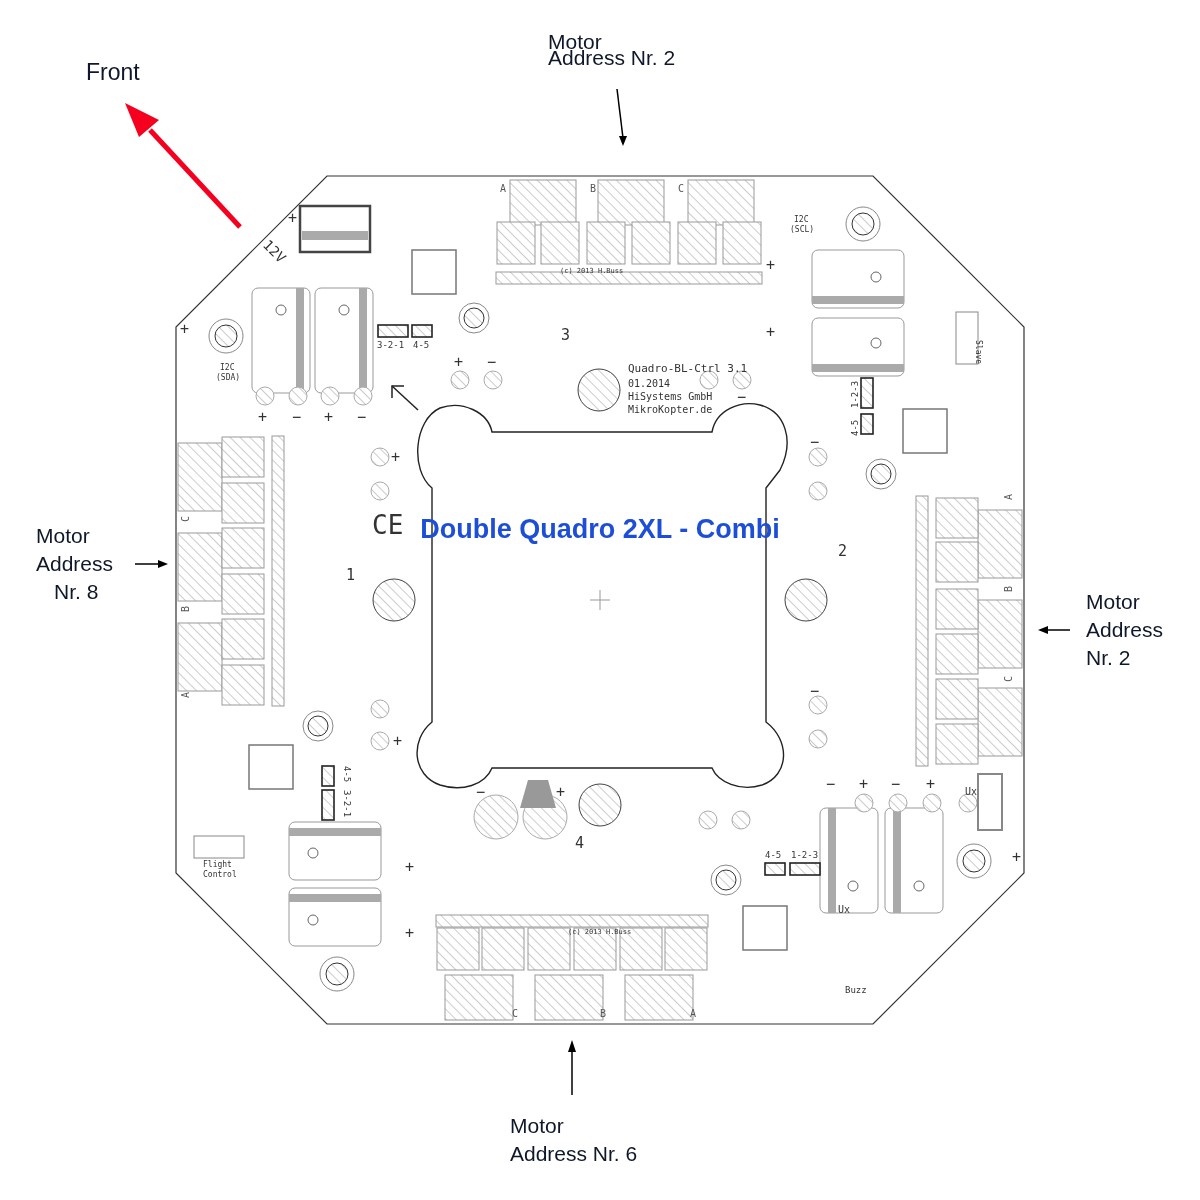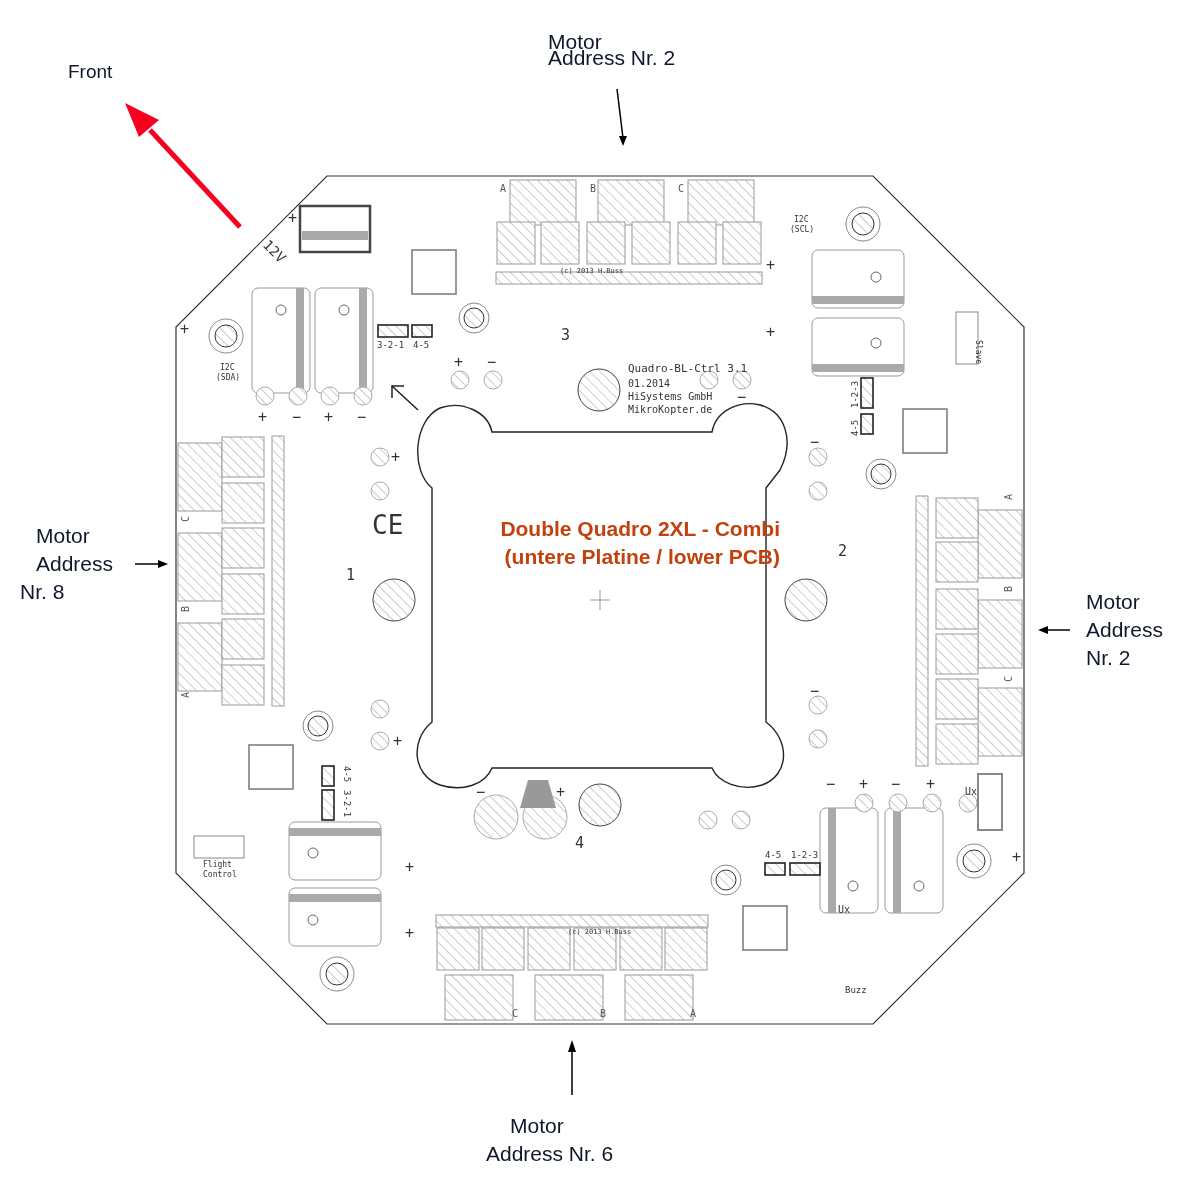--- a/index.html
+++ b/index.html
@@ -1,20 +1,20 @@
 <!DOCTYPE html>
 <html><head>
 <meta charset="utf-8">
 <style>
   html, body { margin:0; padding:0; background:#ffffff; }
   body { width:1200px; height:1200px; position:relative; overflow:hidden; font-family:"Liberation Sans", sans-serif; }
   #stage { position:absolute; left:0; top:0; width:1200px; height:1200px; }
   .lbl { position:absolute; font-family:Liberation Sans, sans-serif; color:#0f172a; font-size:21px; line-height:28px; white-space:pre; }
-  .lbl-small { font-size:19px; }
-  .title { position:absolute; left:420px; top:515px; width:360px; text-align:right; font-family:"Liberation Sans", sans-serif; font-weight:bold; font-size:21px; line-height:28px; color:#c2410c; }
+  .lbl-small { font-size:23px;margin-left:18px; }
+  .title { position:absolute; left:420px; top:515px; width:360px; text-align:center; font-family:"Liberation Sans", sans-serif; font-weight:bold; font-size:27px; line-height:28px; color:#1d4ed8; }
   .silk { font-family:"DejaVu Sans Mono", monospace; fill:#333; }
   .silk-g { font-family:"DejaVu Sans Mono", monospace; fill:#555; }
 </style>
 </head>
 <body>
 
 <div id="stage">
 <svg width="1200" height="1200" viewBox="0 0 1200 1200" xmlns="http://www.w3.org/2000/svg">
   <defs>
     <pattern id="hatch" width="7" height="7" patternUnits="userSpaceOnUse" patternTransform="rotate(-45)">
@@ -288,26 +288,25 @@
 </svg>
 
 
 <div class="lbl lbl-small" style="left:68px; top:58px;">Front</div>
 
 <div class="lbl" style="left:548px; top:28px;">Motor</div>
 <div class="lbl" style="left:548px; top:44px;">Address Nr. 2</div>
 
 <div class="lbl" style="left:36px; top:522px;">Motor</div>
 <div class="lbl" style="left:36px; top:550px;">Address</div>
-<div class="lbl" style="left:20px; top:578px;">Nr. 8</div>
+<div class="lbl" style="left:54px; top:578px;">Nr. 8</div>
 
 <div class="lbl" style="left:1086px; top:588px;">Motor</div>
 <div class="lbl" style="left:1086px; top:616px;">Address</div>
 <div class="lbl" style="left:1086px; top:644px;">Nr. 2</div>
 
 <div class="lbl" style="left:510px; top:1112px;">Motor</div>
-<div class="lbl" style="left:486px; top:1140px;">Address Nr. 6</div>
+<div class="lbl" style="left:510px; top:1140px;">Address Nr. 6</div>
 
 <div class="title">
   <div>Double Quadro 2XL - Combi</div>
-  <div>(untere Platine / lower PCB)</div>
 </div>
 </div>
 
 </body></html>

